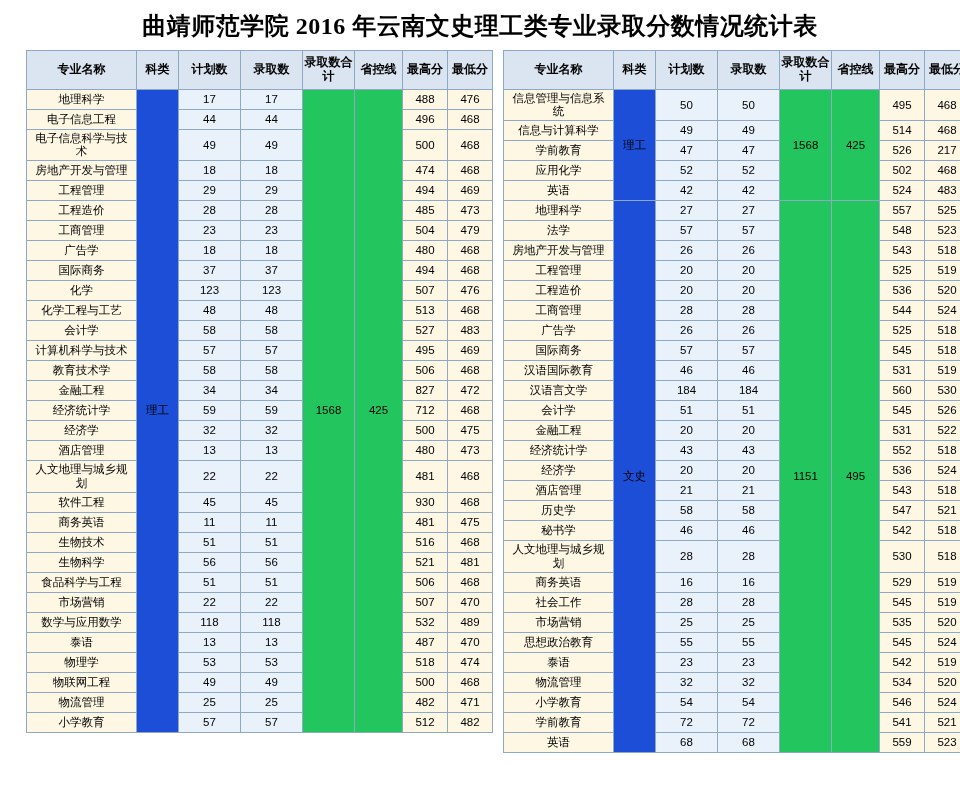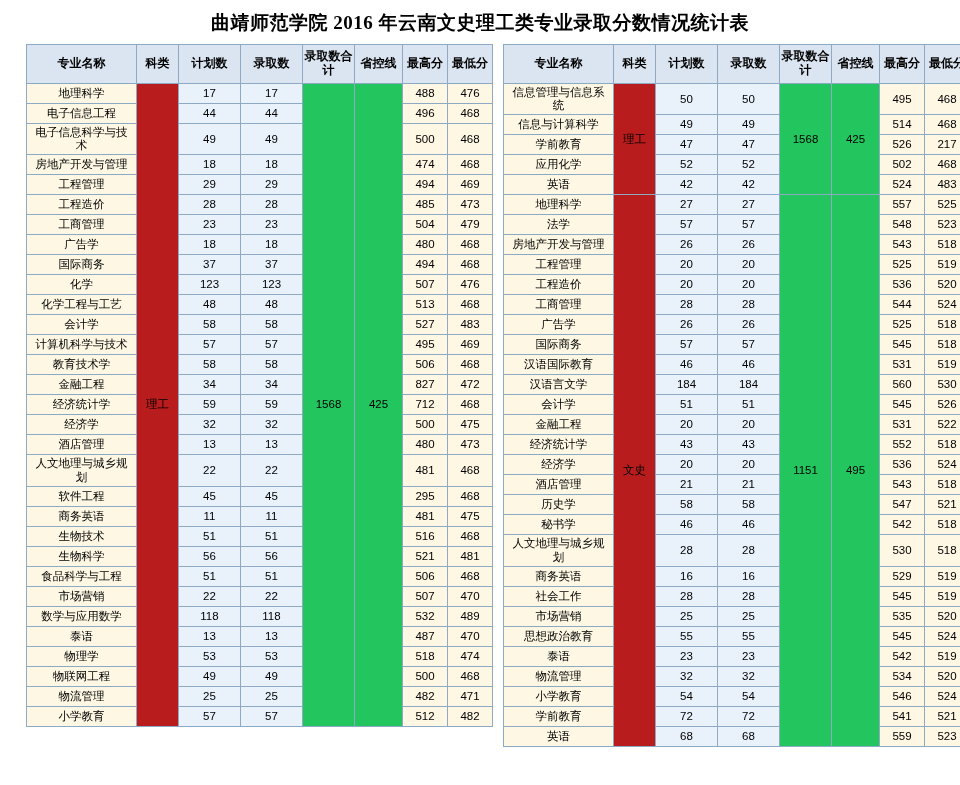--- a/index.html
+++ b/index.html
@@ -5,21 +5,21 @@
   html,body{margin:0;padding:0;}
   body{
     width:960px;height:785px;
     background:#ffffff;
     font-family:"Liberation Sans","DejaVu Sans",sans-serif;
     color:#000;
     overflow:hidden;
   }
   .page-title{
     text-align:center;
-    font-size:19px;
+    font-size:24px;
     font-weight:bold;
     letter-spacing:0.5px;
     padding:10px 0 8px 0;
     font-family:"Liberation Serif","DejaVu Serif",serif;
   }
   .tables{
     display:flex;
     justify-content:center;
     gap:10px;
     padding:0 10px;
@@ -47,21 +47,21 @@
     font-weight:bold;
     font-size:12px;
     height:34px;
     padding:2px 1px;
   }
   td.name{
     background:#fdf7e3;
     padding:2px 3px;
   }
   td.kl{
-    background:#b91c1c;
+    background:#1d4ed8;
   }
   td.num{
     background:#e9f2fb;
   }
   td.merge{
     background:#22c55e;
   }
   td.score{
     background:#fdf7e3;
   }
@@ -239,21 +239,21 @@
           <td class="name">人文地理与城乡规划</td>
           <td class="num">22</td>
           <td class="num">22</td>
           <td class="score">481</td>
           <td class="score">468</td>
         </tr>
         <tr>
           <td class="name">软件工程</td>
           <td class="num">45</td>
           <td class="num">45</td>
-          <td class="score">295</td>
+          <td class="score">930</td>
           <td class="score">468</td>
         </tr>
         <tr>
           <td class="name">商务英语</td>
           <td class="num">11</td>
           <td class="num">11</td>
           <td class="score">481</td>
           <td class="score">475</td>
         </tr>
         <tr>

